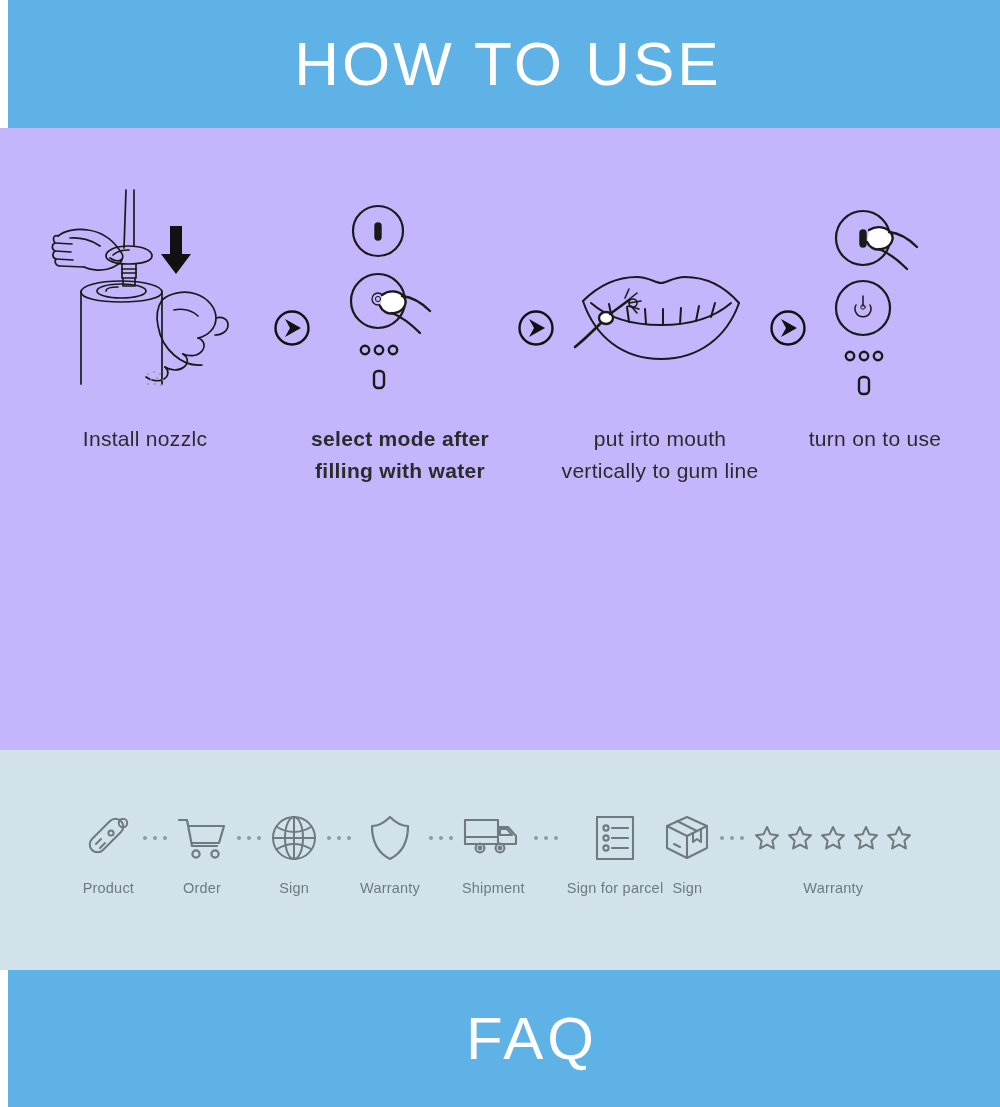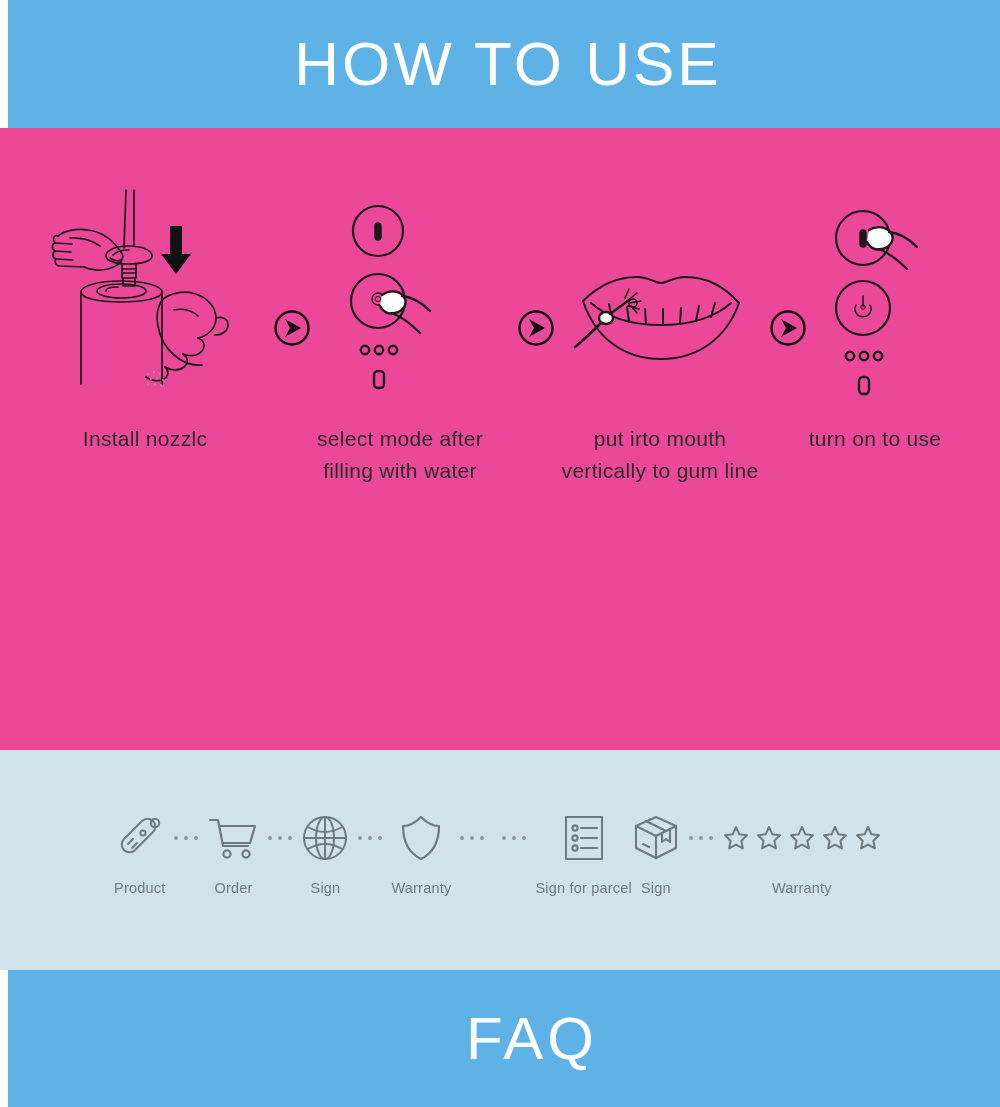--- a/index.html
+++ b/index.html
@@ -44,21 +44,21 @@
   .banner-top .banner-title { font-size: 62px; }
   .banner-bottom .banner-title { font-size: 60px; letter-spacing: 4px; }
 
   
   .steps {
     position: absolute;
     top: 128px;
     left: 0;
     width: 1000px;
     height: 622px;
-    background: #ec4899;
+    background: #c4b5fd;
   }
 
   .step {
     position: absolute;
     top: 0;
   }
   .step-art {
     position: absolute;
     top: 0;
     left: 0;
@@ -81,21 +81,21 @@
   .step-2 { left: 300px; width: 200px; }
   .step-3 { left: 530px; width: 260px; }
   .step-4 { left: 760px; width: 230px; }
 
   .step-1 .step-art { left: 30px;  top: 60px; }
   .step-2 .step-art { left: 40px;  top: 75px; }
   .step-3 .step-art { left: 35px;  top: 135px; }
   .step-4 .step-art { left: 65px;  top: 80px; }
 
   .step-1 .step-caption { top: 295px; }
-  .step-2 .step-caption { top: 295px; }
+  .step-2 .step-caption { top: 295px; font-weight: bold; }
   .step-3 .step-caption { top: 295px; }
   .step-4 .step-caption { top: 295px; }
 
   
   .arrow-sep {
     position: absolute;
     top: 180px;
     width: 40px;
     height: 40px;
   }
@@ -411,20 +411,37 @@
         </div>
         <div class="process-label">Warranty</div>
       </div>
 
       <div class="dots">
           <i></i>
           <i></i>
           <i></i>
         </div>
 
+      <div class="process-item">
+        <div class="process-icon">
+          <svg width="60" height="46" viewBox="0 0 60 46" fill="none" stroke="#6e7a80" stroke-width="2.1" stroke-linecap="round" stroke-linejoin="round">
+            <rect x="2" y="5" width="33" height="24"></rect>
+            <path d="M2 22 L35 22"></path>
+            <path d="M35 12 L45 12 L53 21 L53 29 L35 29"></path>
+            <path d="M37 14 L44 14 L49 20 L37 20 Z"></path>
+            <path d="M2 29 L12 29"></path>
+            <path d="M22 29 L32 29"></path>
+            <circle cx="17" cy="33" r="4.4"></circle>
+            <circle cx="37" cy="33" r="4.4"></circle>
+            <circle cx="17" cy="33" r="1.4"></circle>
+            <circle cx="37" cy="33" r="1.4"></circle>
+          </svg>
+        </div>
+        <div class="process-label">Shipment</div>
+      </div>
 
       <div class="dots">
           <i></i>
           <i></i>
           <i></i>
         </div>
 
       <div class="process-item">
         <div class="process-icon">
           <svg width="44" height="48" viewBox="0 0 44 48" fill="none" stroke="#6e7a80" stroke-width="2.1" stroke-linecap="round" stroke-linejoin="round">

